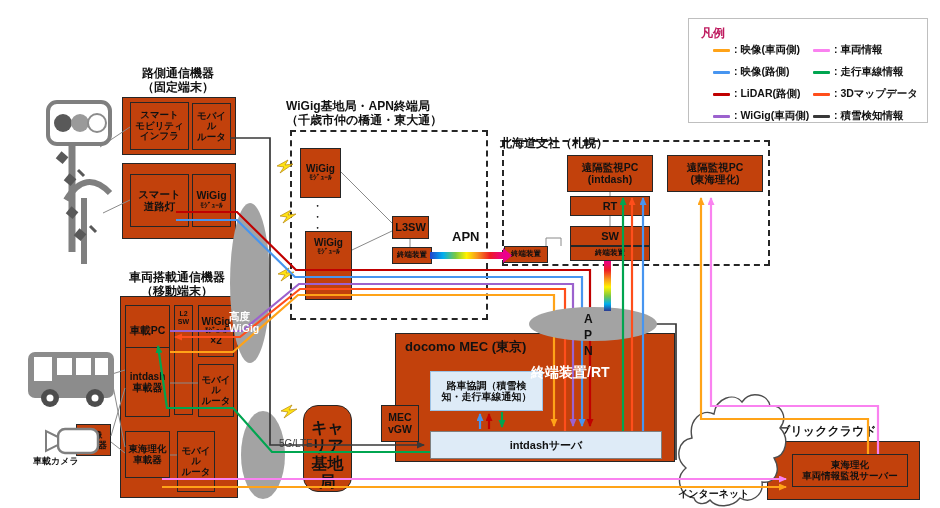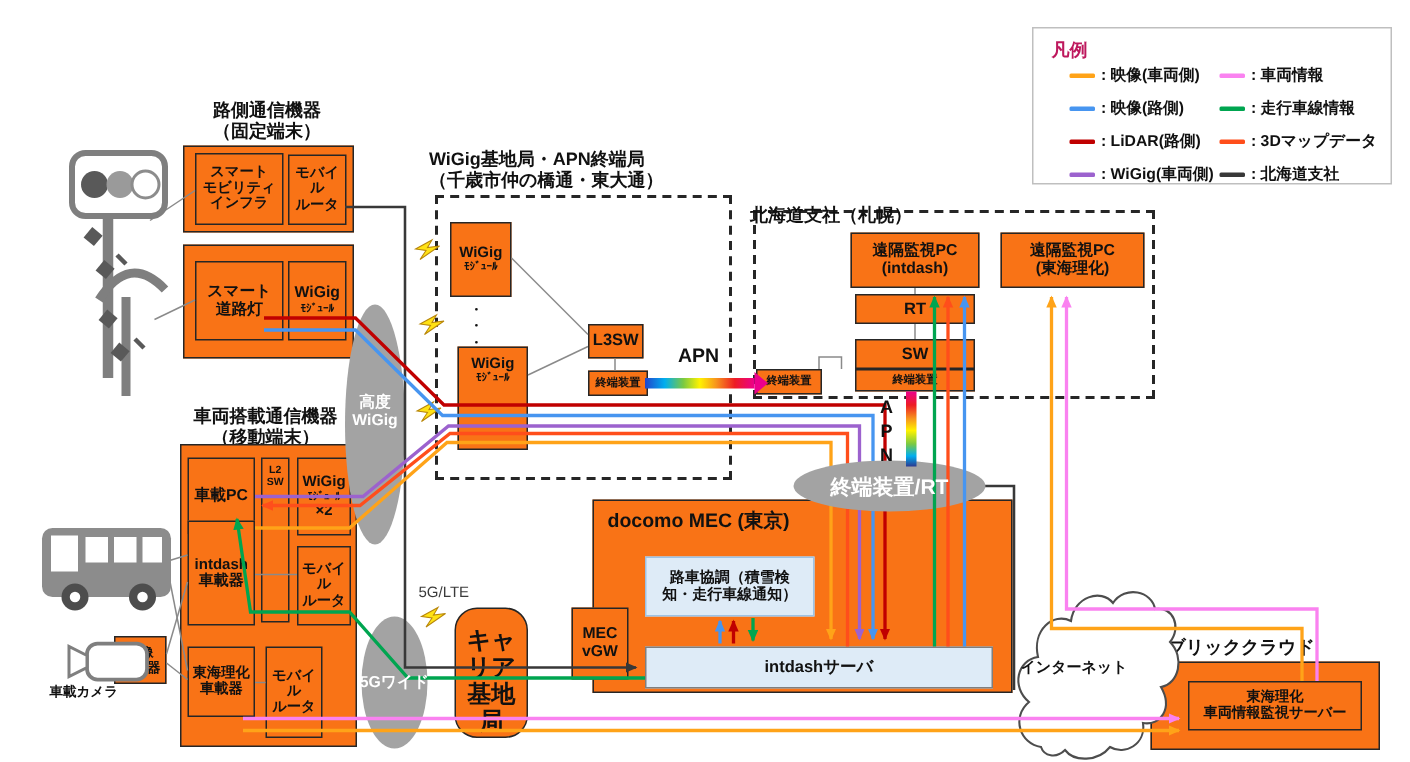--- a/index.html
+++ b/index.html
@@ -1,24 +1,24 @@
 <!DOCTYPE html>
 <html><head>
 <meta charset="utf-8">
 <style>
   html,body{margin:0;padding:0;background:#fff;}
   .stage{position:relative;width:940px;height:508px;background:#fff;overflow:hidden;
          font-family:"Liberation Sans","DejaVu Sans",sans-serif;}
-  .box{position:absolute;box-sizing:border-box;background:#f97316;border:1.4px solid #262626;
+  .box{position:absolute;box-sizing:border-box;background:#c2410c;border:1.4px solid #262626;
        display:flex;flex-direction:column;align-items:center;justify-content:center;text-align:center;
        font-weight:700;white-space:pre-line;line-height:1.12;color:#111;z-index:1;}
   .top-align{justify-content:flex-start;}
   .dashed{position:absolute;box-sizing:border-box;border:2px dashed #262626;background:transparent;z-index:0;}
   .lbl{position:absolute;font-weight:700;white-space:pre-line;color:#111;z-index:1;line-height:1.18;}
-  .lbl-top{position:absolute;font-weight:700;white-space:pre-line;z-index:3;line-height:1.15;text-align:center;}
+  .lbl-top{position:absolute;font-weight:700;white-space:pre-line;z-index:3;line-height:1.15;text-align:left;margin-top:48px;}
   .white{color:#fff;}
   .wires{position:absolute;left:0;top:0;z-index:2;pointer-events:none;}
   .lightblue{background:#DEEBF7;border:1px solid #9DC3E6;}
   .grayborder{border:1px solid #7F7F7F;}
   .legend{position:absolute;left:688px;top:18px;width:240px;height:105px;box-sizing:border-box;
           border:1px solid #BFBFBF;background:#fff;z-index:1;}
   .legend-title{position:absolute;left:12px;top:6px;font-weight:700;font-size:12px;color:#be185d;}
   .lg-row{position:absolute;display:flex;align-items:center;gap:4px;font-size:10.5px;font-weight:700;color:#111;white-space:nowrap;}
   .sw{width:17px;height:3px;border-radius:1px;flex:0 0 auto;}
   .small7{font-size:7.5px;font-weight:700;}
@@ -100,21 +100,21 @@
   <div class="box" style="left:504px;top:246px;width:44px;height:17px;font-size:7.5px;">終端装置</div>
   <div class="lbl-top" style="left:584px;top:263px;width:14px;font-size:12px;line-height:16px;color:#111;">A
 P
 N</div>
 
   <div class="box" style="left:395px;top:333px;width:280px;height:129px;border-width:1.6px;"></div>
   <div class="lbl" style="left:405px;top:339px;font-size:13px;">docomo MEC (東京)</div>
   <div class="box lightblue" style="left:430px;top:371px;width:113px;height:40px;font-size:10px;">路車協調（積雪検
 知・走行車線通知）</div>
   <div class="box lightblue grayborder" style="left:430px;top:431px;width:232px;height:28px;font-size:11px;">intdashサーバ</div>
-  <div class="box" style="left:381px;top:405px;width:38px;height:48px;font-size:10.5px;">MEC
+  <div class="box" style="left:381px;top:405px;width:38px;height:37px;font-size:10.5px;">MEC
 vGW</div>
   <div class="box top-align" style="left:303px;top:405px;width:49px;height:87px;font-size:16px;padding-top:13px;border-radius:15px;">キャリア
 基地局</div>
   <div class="lbl-top" style="left:279px;top:390px;font-size:10px;color:#3a3a3a;font-weight:400;">5G/LTE</div>
 
   <div class="box" style="left:767px;top:441px;width:153px;height:59px;border-width:1.3px;"></div>
   <div class="box" style="left:792px;top:454px;width:116px;height:33px;font-size:9.5px;">東海理化
 車両情報監視サーバー</div>
 
   <div class="legend">
@@ -142,21 +142,21 @@
     <div class="lg-row" style="left:124px;top:46px;">
       <span class="sw" style="background-color: rgb(0, 165, 80);"></span>
       <span>: 走行車線情報</span>
       </div>
     <div class="lg-row" style="left:124px;top:68px;">
       <span class="sw" style="background-color: rgb(255, 78, 27);"></span>
       <span>: 3Dマップデータ</span>
       </div>
     <div class="lg-row" style="left:124px;top:90px;">
       <span class="sw" style="background-color: rgb(56, 56, 56);"></span>
-      <span>: 北海道支社</span>
+      <span>: 積雪検知情報</span>
       </div>
   </div>
 
   <svg class="wires" width="940" height="508" viewBox="0 0 940 508">
     <defs>
       <marker id="mk-ov" markerUnits="userSpaceOnUse" markerWidth="10" markerHeight="9" refX="7" refY="3.5" orient="auto">
           <path d="M0,0L8,3.5L0,7Z" fill="#FFA318"></path>
         </marker>
       <marker id="mk-or" markerUnits="userSpaceOnUse" markerWidth="10" markerHeight="9" refX="7" refY="3.5" orient="auto">
           <path d="M0,0L8,3.5L0,7Z" fill="#4795F0"></path>

